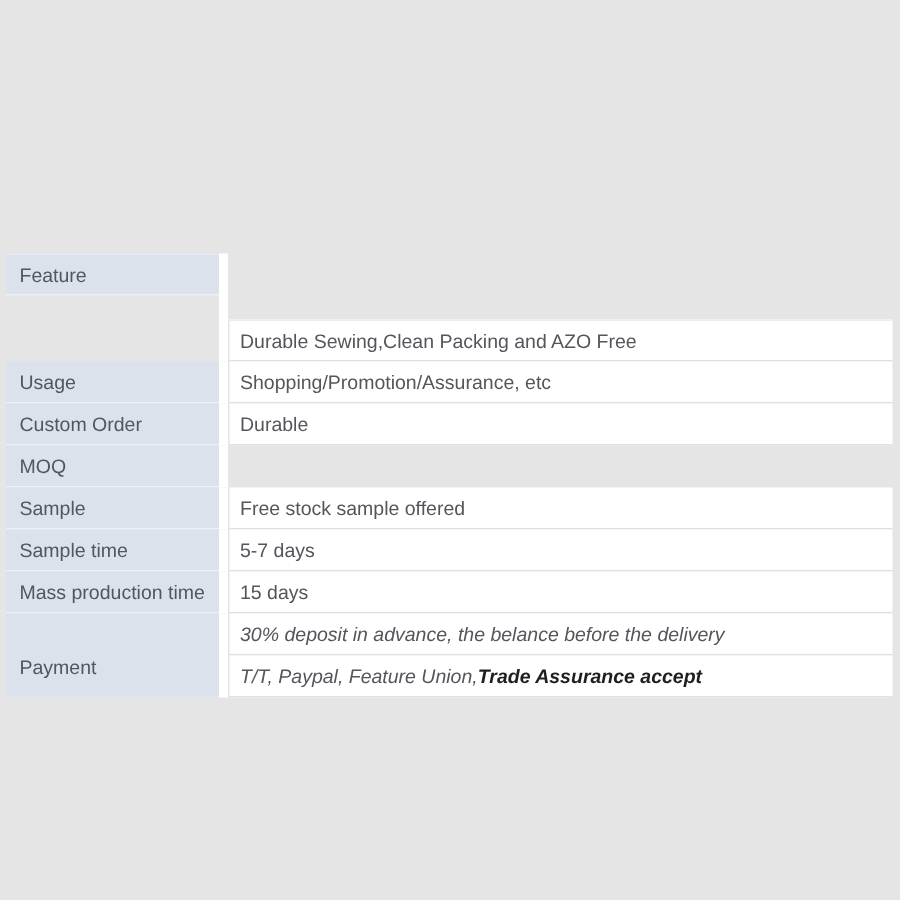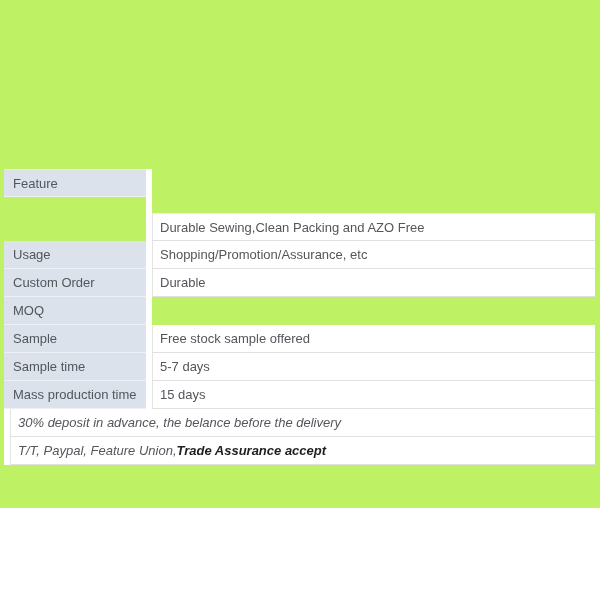--- a/index.html
+++ b/index.html
@@ -1,20 +1,20 @@
 <!DOCTYPE html>
 <html><head>
 <meta charset="utf-8">
 <style>
   html, body { margin: 0; padding: 0; }
   .page {
     position: relative;
     width: 600px;
-    height: 508px;
-    background: #bef264;
+    height: 600px;
+    background: #e5e5e5;
     font-family: "Liberation Sans", sans-serif;
     overflow: hidden;
   }
   .spec-table {
     position: absolute;
     top: 169px;
     left: 4px;
     width: 591px;
   }
   .row { display: flex; align-items: stretch; }
@@ -106,20 +106,21 @@
       <div class="value-cell">5-7 days</div>
     </div>
 
     <div class="row">
       <div class="label-cell">Mass production time</div>
       <div class="col-gap"></div>
       <div class="value-cell">15 days</div>
     </div>
 
     <div class="row payment-row">
+      <div class="label-cell">Payment</div>
       <div class="col-gap"></div>
       <div class="payment-values">
         <div class="value-cell">30% deposit in advance, the belance before the delivery</div>
         <div class="value-cell">
           <span>T/T, Paypal, Feature Union, </span>
             <span class="bold-text">Trade Assurance accept</span>
         </div>
       </div>
     </div>
 

